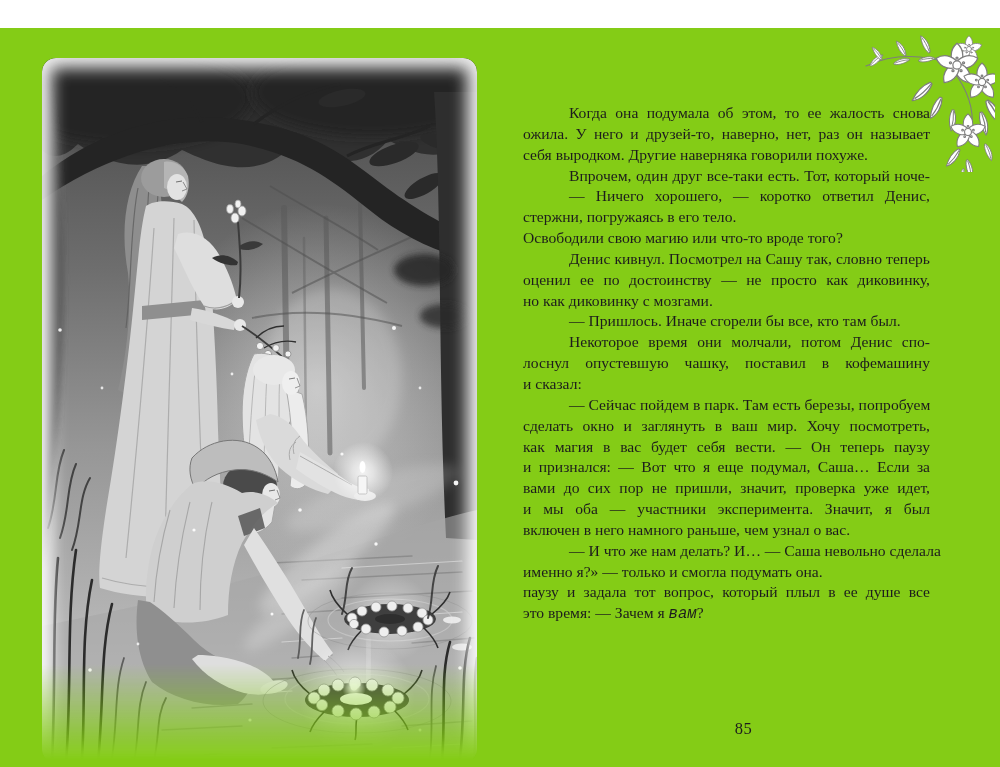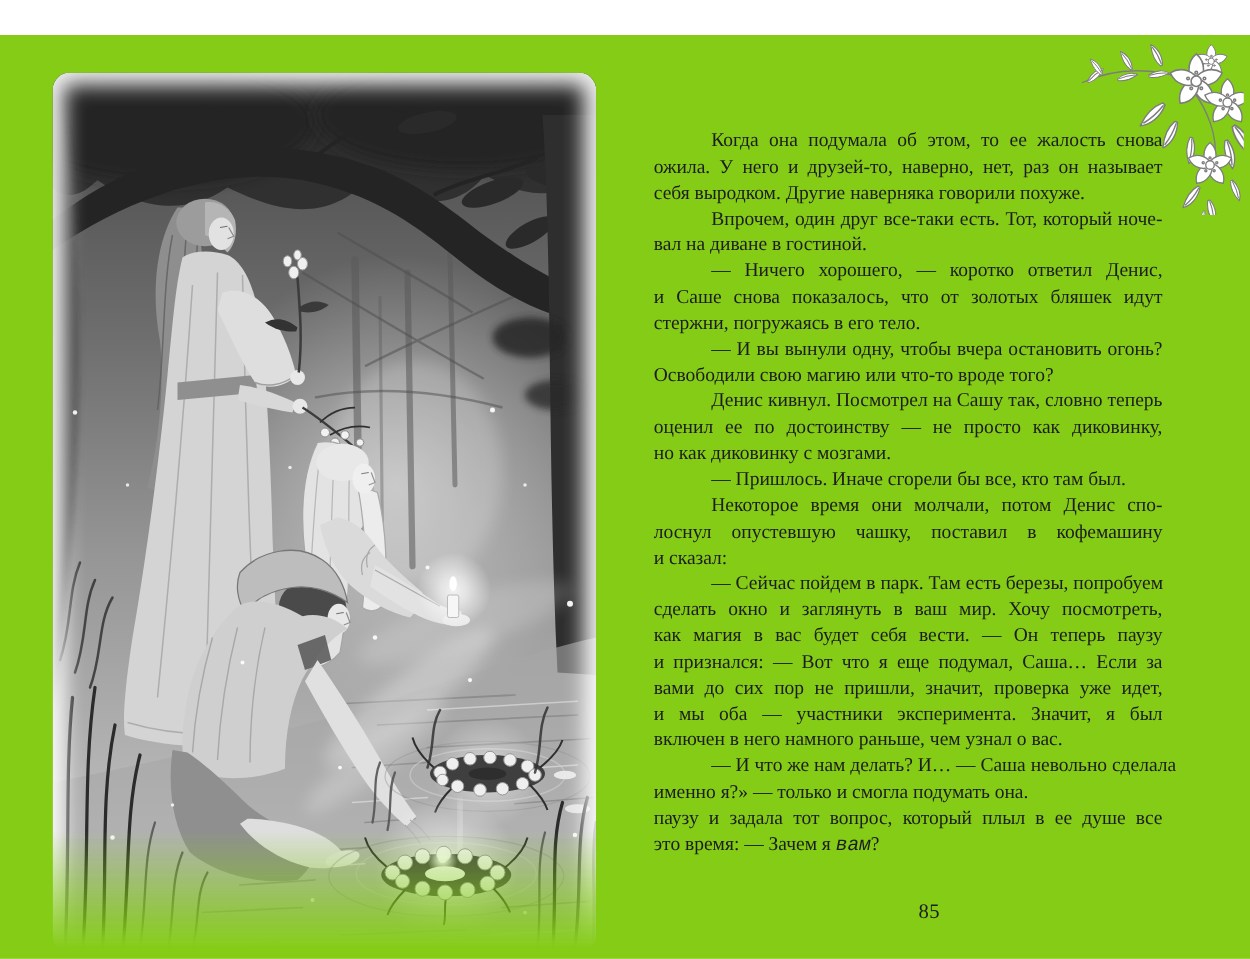--- a/index.html
+++ b/index.html
@@ -398,25 +398,22 @@
         <use href="#leafg" transform="translate(102,137) rotate(128) scale(.5)"></use>
         <use href="#leafg" transform="translate(124,112) rotate(92) scale(.75)"></use>
       </g>
     </svg>
 
     <div class="text-block" id="text-block">
         <div class="line indent">Когда она подумала об этом, то ее жалость снова</div>
         <div class="line">ожила. У него и друзей-то, наверно, нет, раз он называет</div>
         <div class="line end">себя выродком. Другие наверняка говорили похуже.</div>
         <div class="line indent">Впрочем, один друг все-таки есть. Тот, который ноче-</div>
-        <div class="line end">вал на диване в гостиной.</div>
         <div class="line indent">— Ничего хорошего, — коротко ответил Денис,</div>
-        <div class="line">и Саше снова показалось, что от золотых бляшек идут</div>
         <div class="line end">стержни, погружаясь в его тело.</div>
-        <div class="line indent">— И вы вынули одну, чтобы вчера остановить огонь?</div>
         <div class="line end">Освободили свою магию или что-то вроде того?</div>
         <div class="line indent">Денис кивнул. Посмотрел на Сашу так, словно теперь</div>
         <div class="line">оценил ее по достоинству — не просто как диковинку,</div>
         <div class="line end">но как диковинку с мозгами.</div>
         <div class="line indent end">— Пришлось. Иначе сгорели бы все, кто там был.</div>
         <div class="line indent">Некоторое время они молчали, потом Денис спо-</div>
         <div class="line">лоснул опустевшую чашку, поставил в кофемашину</div>
         <div class="line end">и сказал:</div>
         <div class="line indent">— Сейчас пойдем в парк. Там есть березы, попробуем</div>
         <div class="line">сделать окно и заглянуть в ваш мир. Хочу посмотреть,</div>

